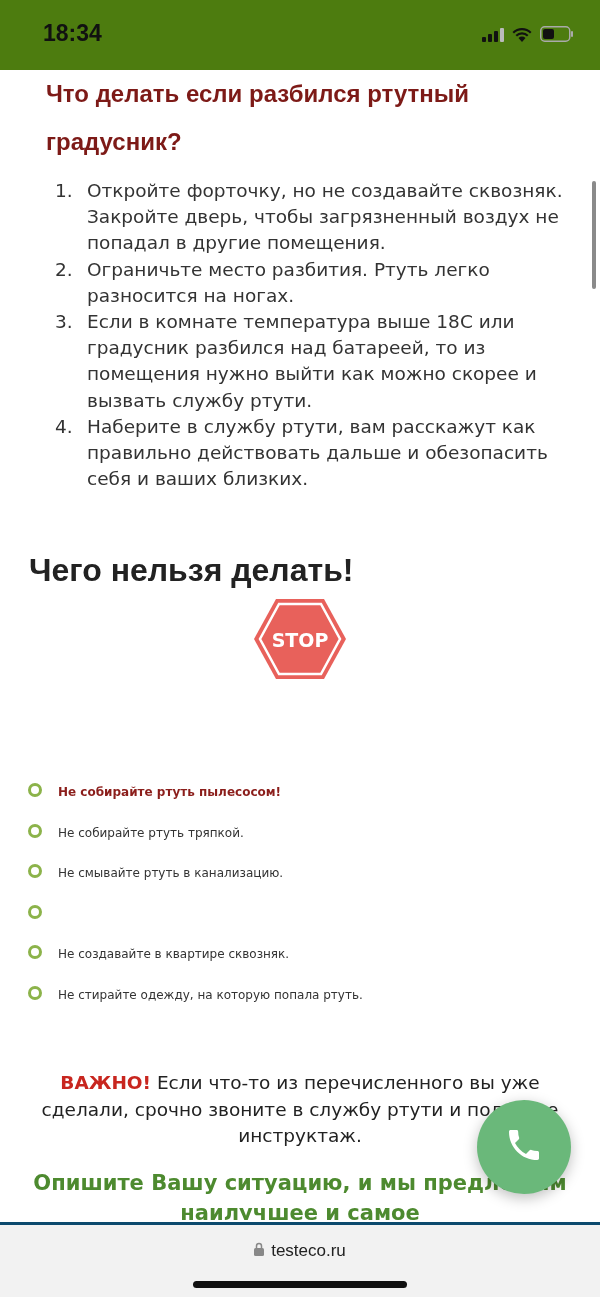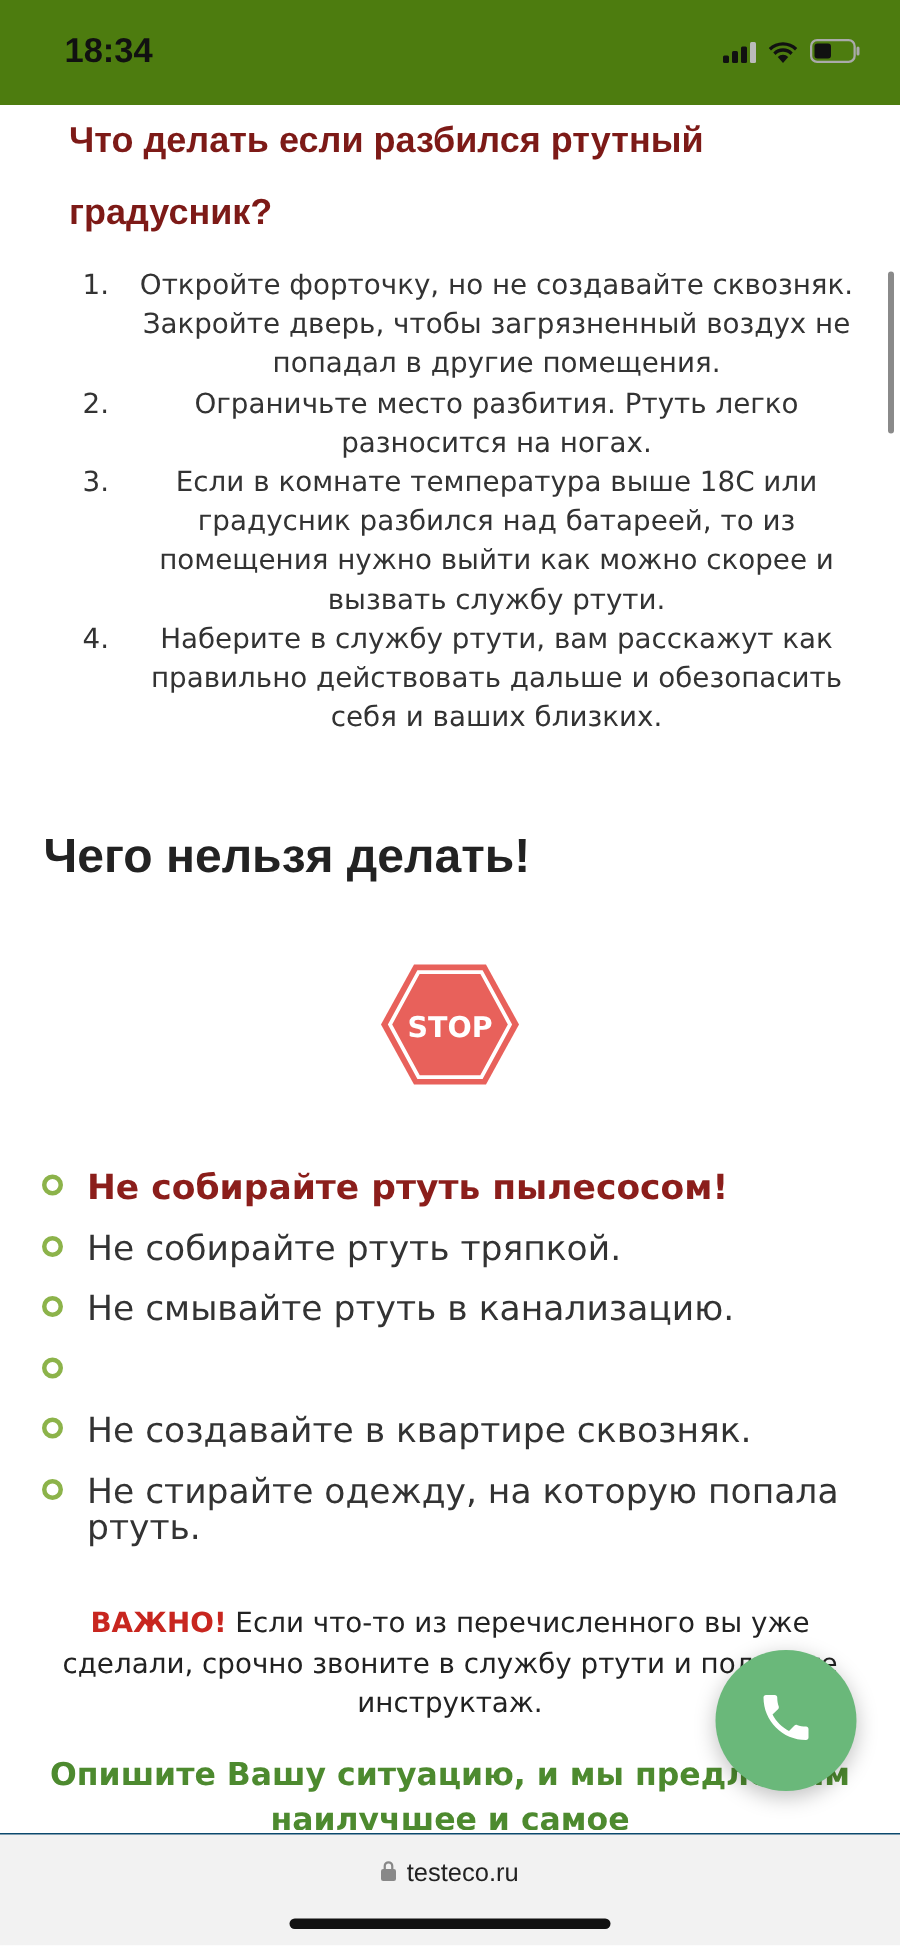--- a/index.html
+++ b/index.html
@@ -10,42 +10,42 @@
   .status-time { position: absolute; left: 43px; top: 20px; font-family: "Liberation Sans", sans-serif; font-weight: bold; font-size: 23px; color: #111; }
   .status-icons { position: absolute; right: 26px; top: 26px; display: flex; align-items: center; gap: 8px; }
 
   .page { position: absolute; top: 70px; left: 0; width: 600px; height: 1150px; overflow: hidden; }
 
   .h1 { position: absolute; left: 29px; top: 0px; width: 540px; font-family: "Liberation Sans", sans-serif; font-weight: bold; font-size: 24px; line-height: 48px; color: #7d1a17; margin-left: 17px; }
 
   .steps { position: absolute; left: 55px; top: 108px; width: 520px; list-style: none; }
   .steps li { display: flex; font-size: 18.5px; line-height: 26.2px; color: #333; }
   .steps .num { width: 32px; flex: none; }
-  .steps .txt { flex: 1; text-align: center; }
+  .steps .txt { flex: 1; }
 
   .h2 { position: absolute; left: 29px; top: 482px; font-family: "Liberation Sans", sans-serif; font-weight: bold; font-size: 32px; color: #222; }
 
-  .stop { position: absolute; left: 252px; top: 571px; width: 96px; height: 84px; }
+  .stop { position: absolute; left: 252px; top: 527px; width: 96px; height: 84px; }
 
   .donts { position: absolute; left: 28px; top: 710px; width: 560px; list-style: none; }
   .donts li { display: flex; align-items: flex-start; height: 40.5px; }
   .bullet { width: 14px; height: 14px; border: 3.5px solid #8cb34a; border-radius: 50%; margin-top: 3px; flex: none; }
-  .donts .t { margin-left: 16px; font-size: 23px; line-height: 24px; color: #333; }
+  .donts .t { margin-left: 16px; font-size: 12px; line-height: 24px; color: #333; }
   .donts .t.first { color: #8b1e1b; font-weight: bold; }
 
   .important { position: absolute; left: 30px; top: 1000px; width: 540px; text-align: center; font-size: 18.5px; line-height: 26.5px; color: #222; }
   .important .red { color: #c8261f; font-weight: bold; }
 
   .cta { position: absolute; left: 30px; top: 1098px; width: 540px; text-align: center; font-size: 21px; line-height: 30px; font-weight: bold; color: #4d8a2f; }
 
   .scrollbar { position: absolute; right: 4px; top: 181px; width: 4px; height: 108px; background: #8a8a8a; border-radius: 2px; }
 
   .call-btn { position: absolute; left: 477px; top: 1100px; width: 94px; height: 94px; border-radius: 50%; background: #6ab87a; box-shadow: 0 4px 14px rgba(0,0,0,0.25); display: flex; align-items: center; justify-content: center; }
 
-  .bottom-bar { position: absolute; left: 0; top: 1222px; width: 600px; height: 75px; background: #f2f2f2; border-top: 1px solid #0c4a6e; }
+  .bottom-bar { position: absolute; left: 0; top: 1222px; width: 600px; height: 75px; background: #f2f2f2; border-top: 3px solid #0c4a6e; }
   .url { position: absolute; left: 0; width: 600px; top: 16px; display: flex; justify-content: center; align-items: center; gap: 7px; font-family: "Liberation Sans", sans-serif; font-size: 17px; color: #222; }
   .home-ind { position: absolute; left: 193px; top: 56px; width: 214px; height: 7px; border-radius: 4px; background: #111; }
 </style>
 </head>
 <body>
 
 <div class="status-bar">
   <span class="status-time">18:34</span>
   <div class="status-icons">
     <span>

